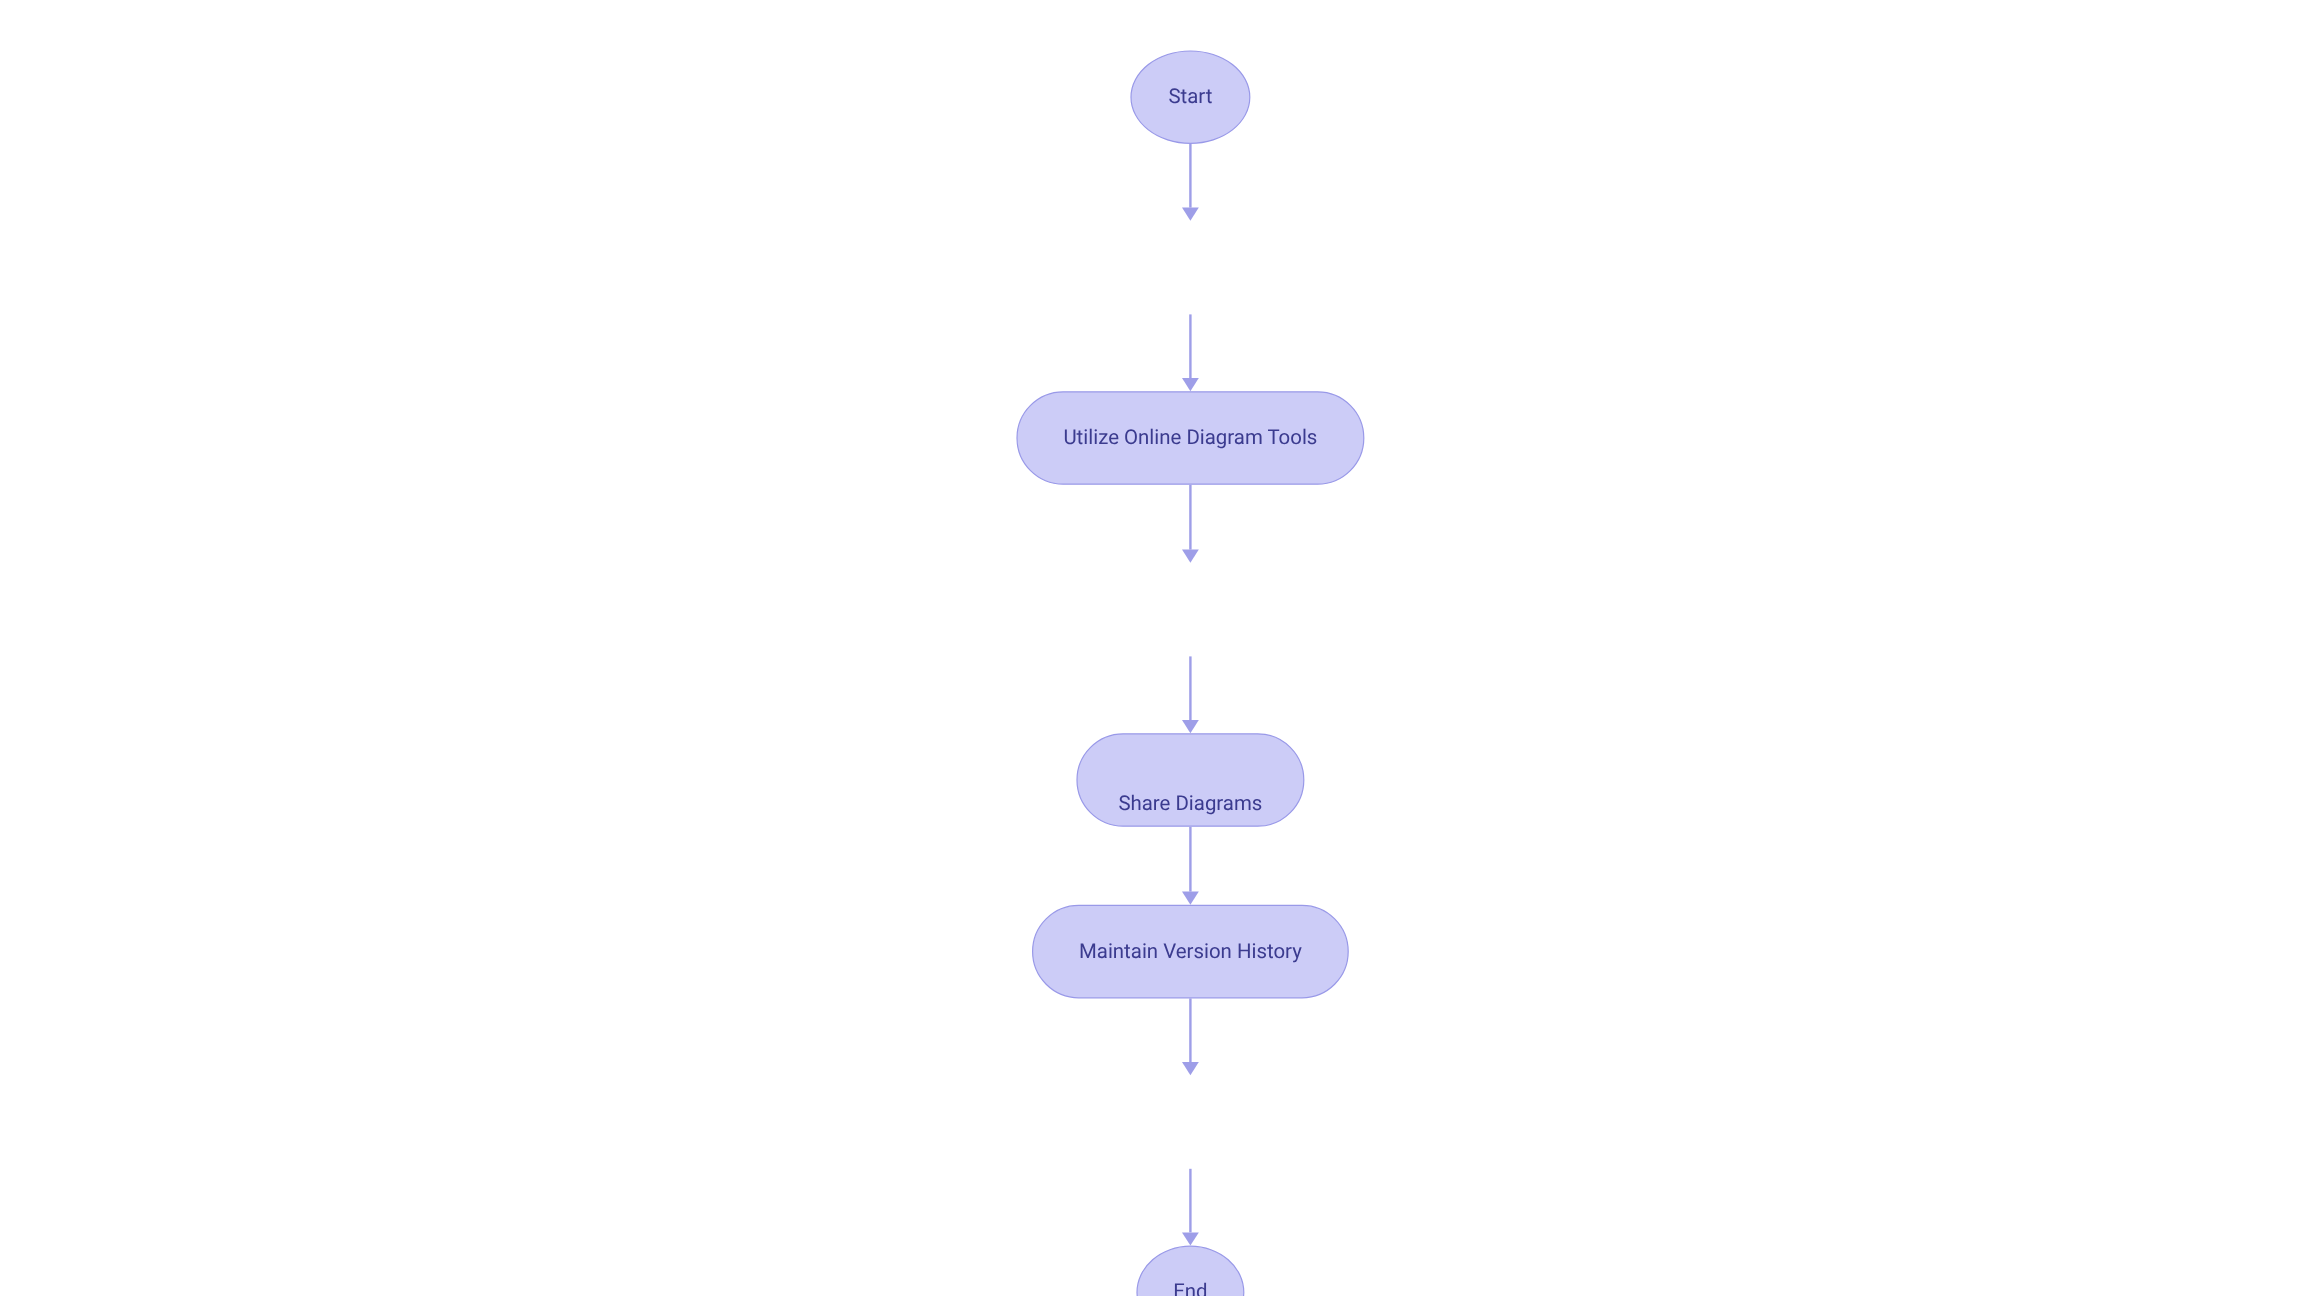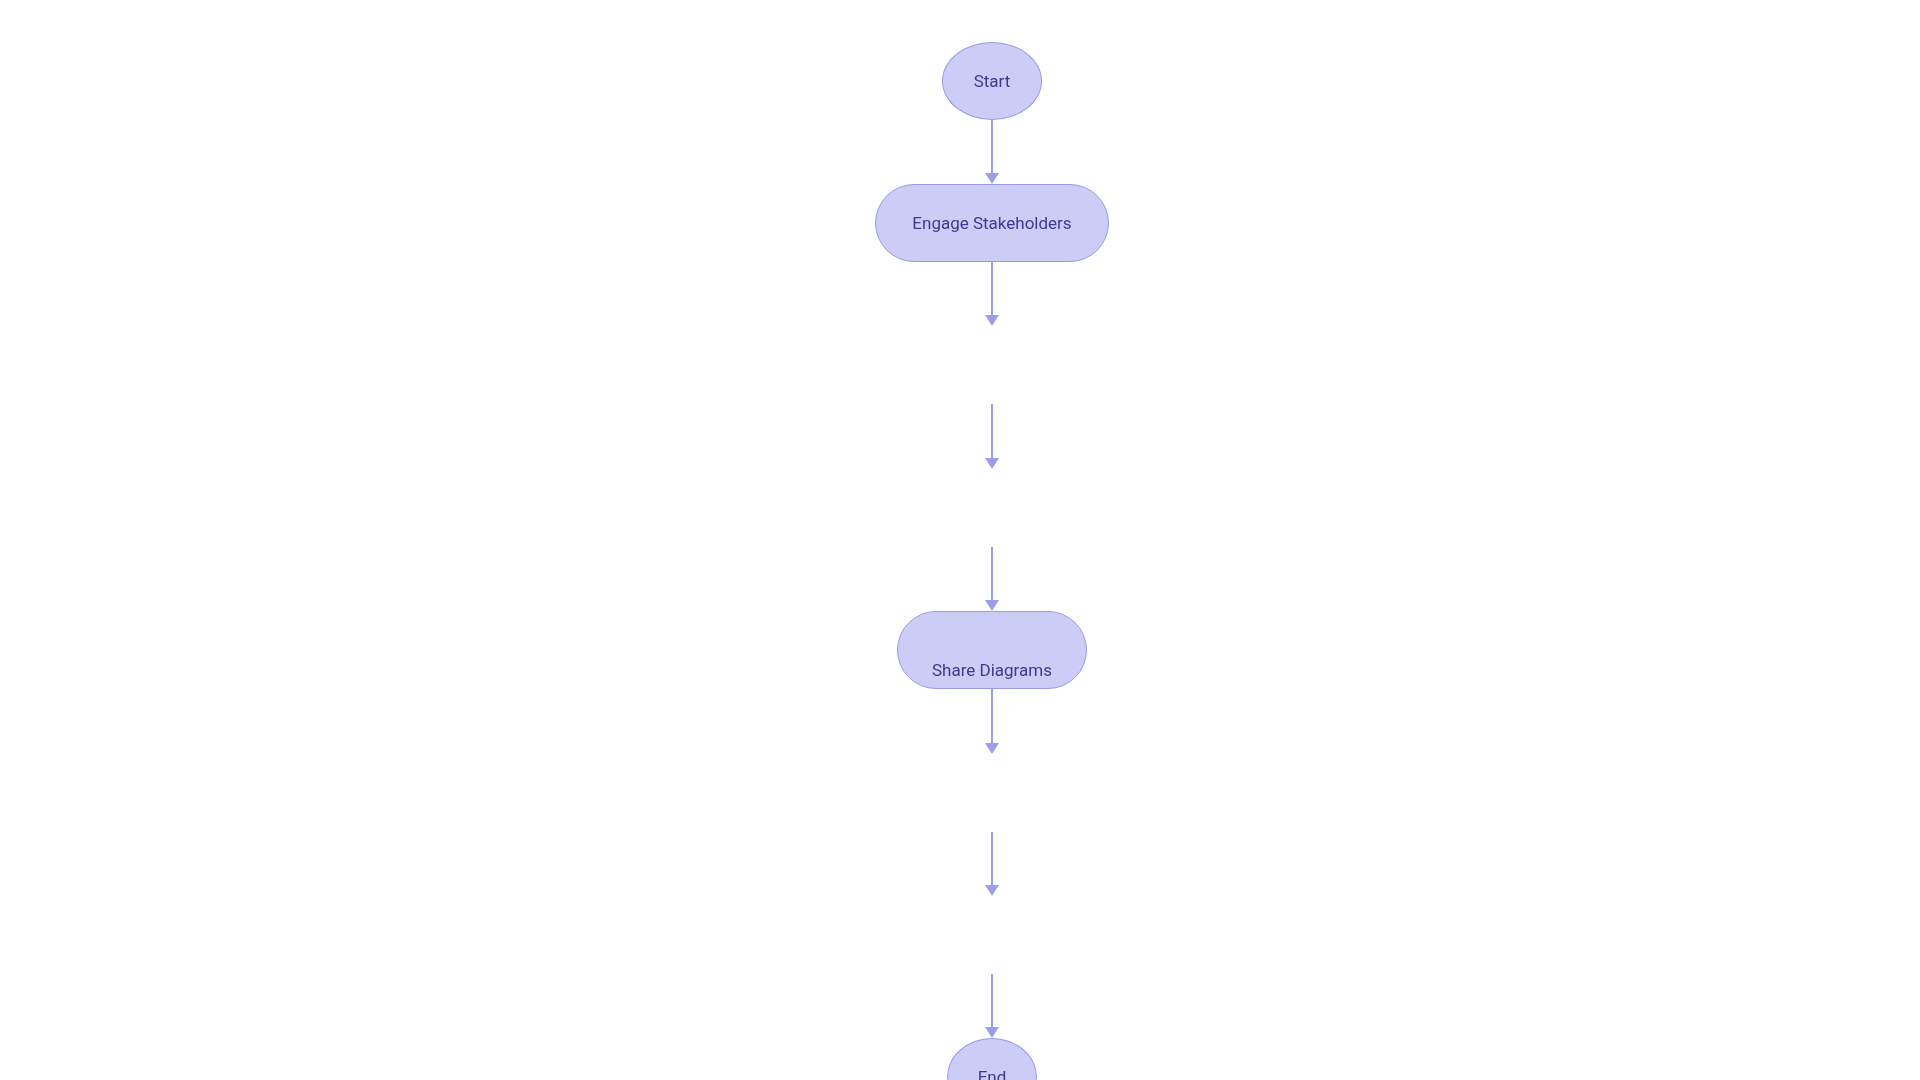--- a/index.html
+++ b/index.html
@@ -62,30 +62,33 @@
   </style>
 </head>
 <body>
 
 <div class="diagram-container">
 
   <div class="node circle" style="top:10px; left:50%; transform:translateX(-50%); width:100px; height:78px;">
     <span>Start</span>
   </div>
 
-  <div class="node stadium" style="top:152px; left:50%; transform:translateX(-50%); width:234px; height:78px;">
-    <span>Engage Stakeholders</span>
+
+  <div class="node stadium" style="top:294px; left:50%; transform:translateX(-50%); width:290px; height:78px;">
+    <span>Utilize Online Diagram Tools</span>
   </div>
-
 
 
   <div class="node stadium" style="top:579px; left:50%; transform:translateX(-50%); width:190px; height:78px;align-items:flex-end;">
     <span>Share Diagrams</span>
   </div>
 
+  <div class="node stadium" style="top:722px; left:50%; transform:translateX(-50%); width:264px; height:78px;">
+    <span>Maintain Version History</span>
+  </div>
 
 
   <div class="node circle" style="top:1006px; left:50%; transform:translateX(-50%); width:90px; height:78px;">
     <span>End</span>
   </div>
 
   <div class="arrow" style="top:88px; height:53px;"></div>
   <div class="arrowhead" style="top:141px;"></div>
 
   <div class="arrow" style="top:230px; height:53px;"></div>

